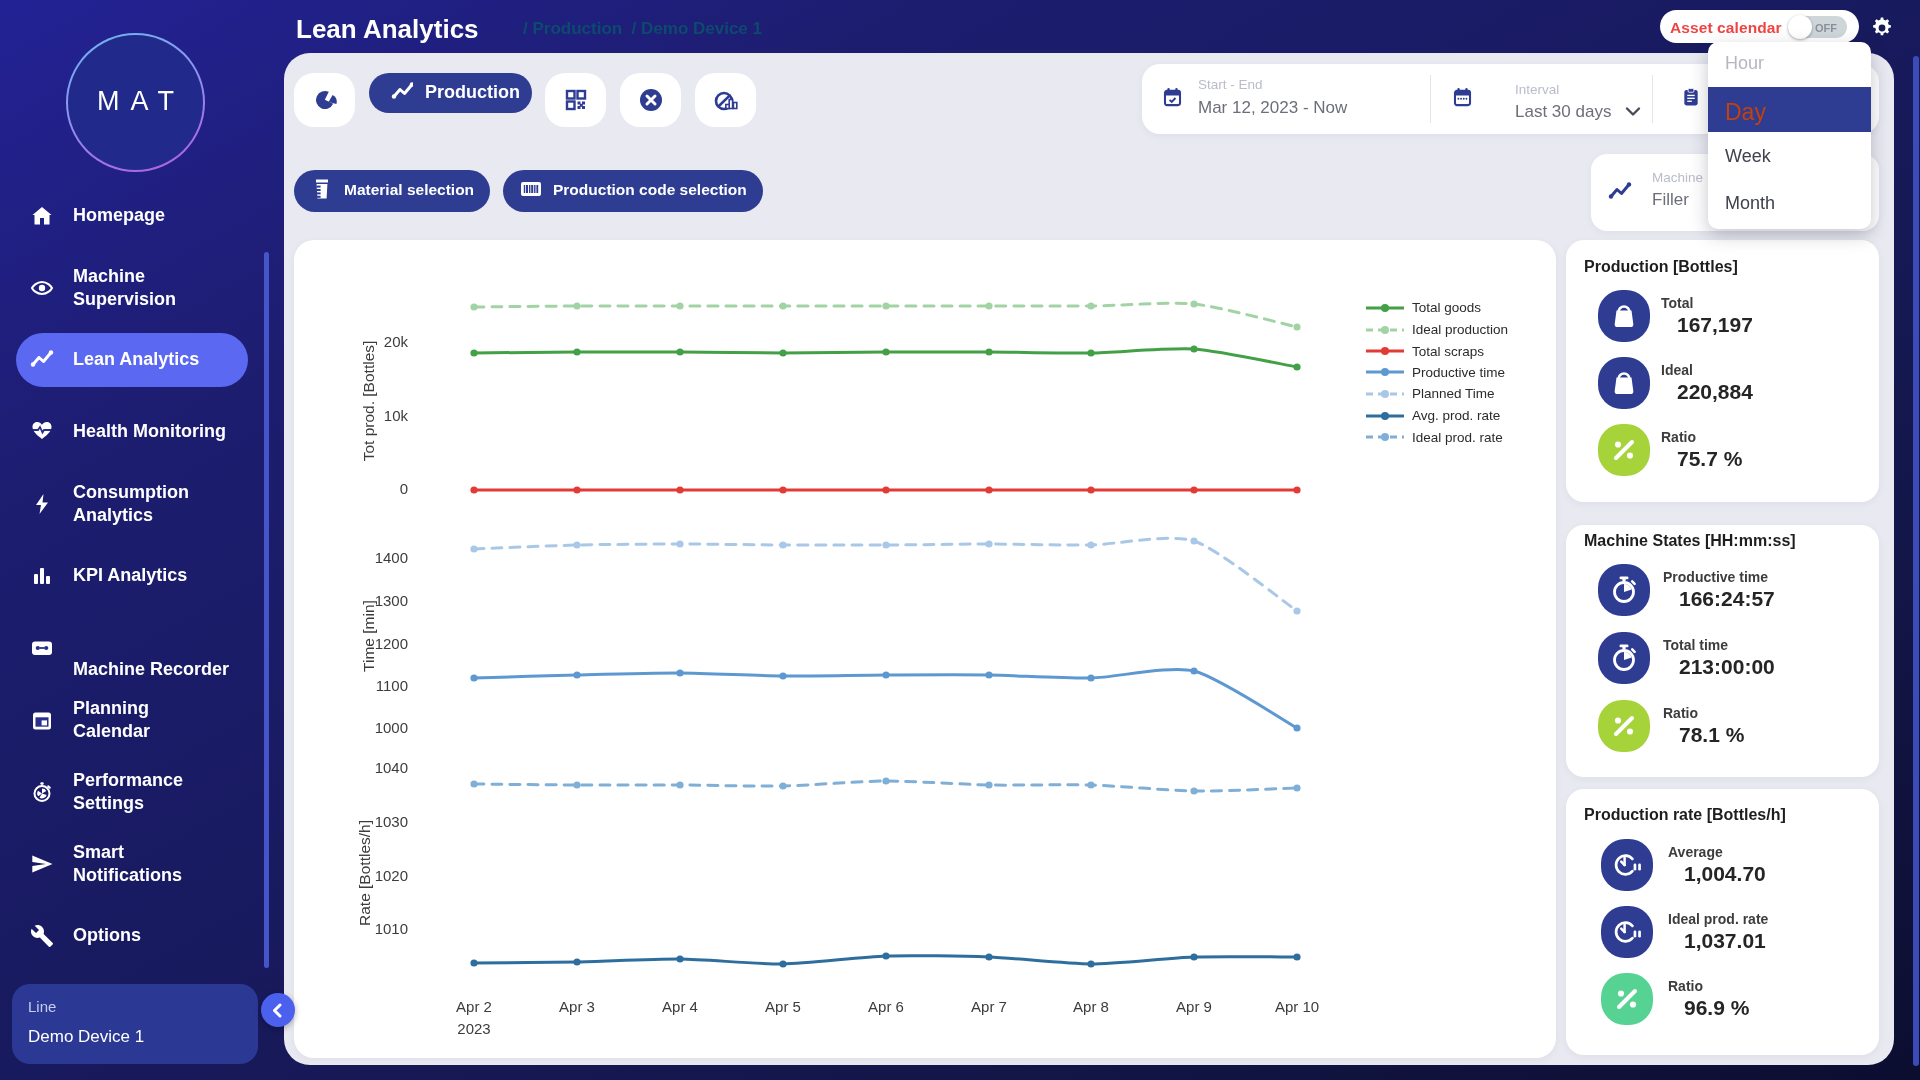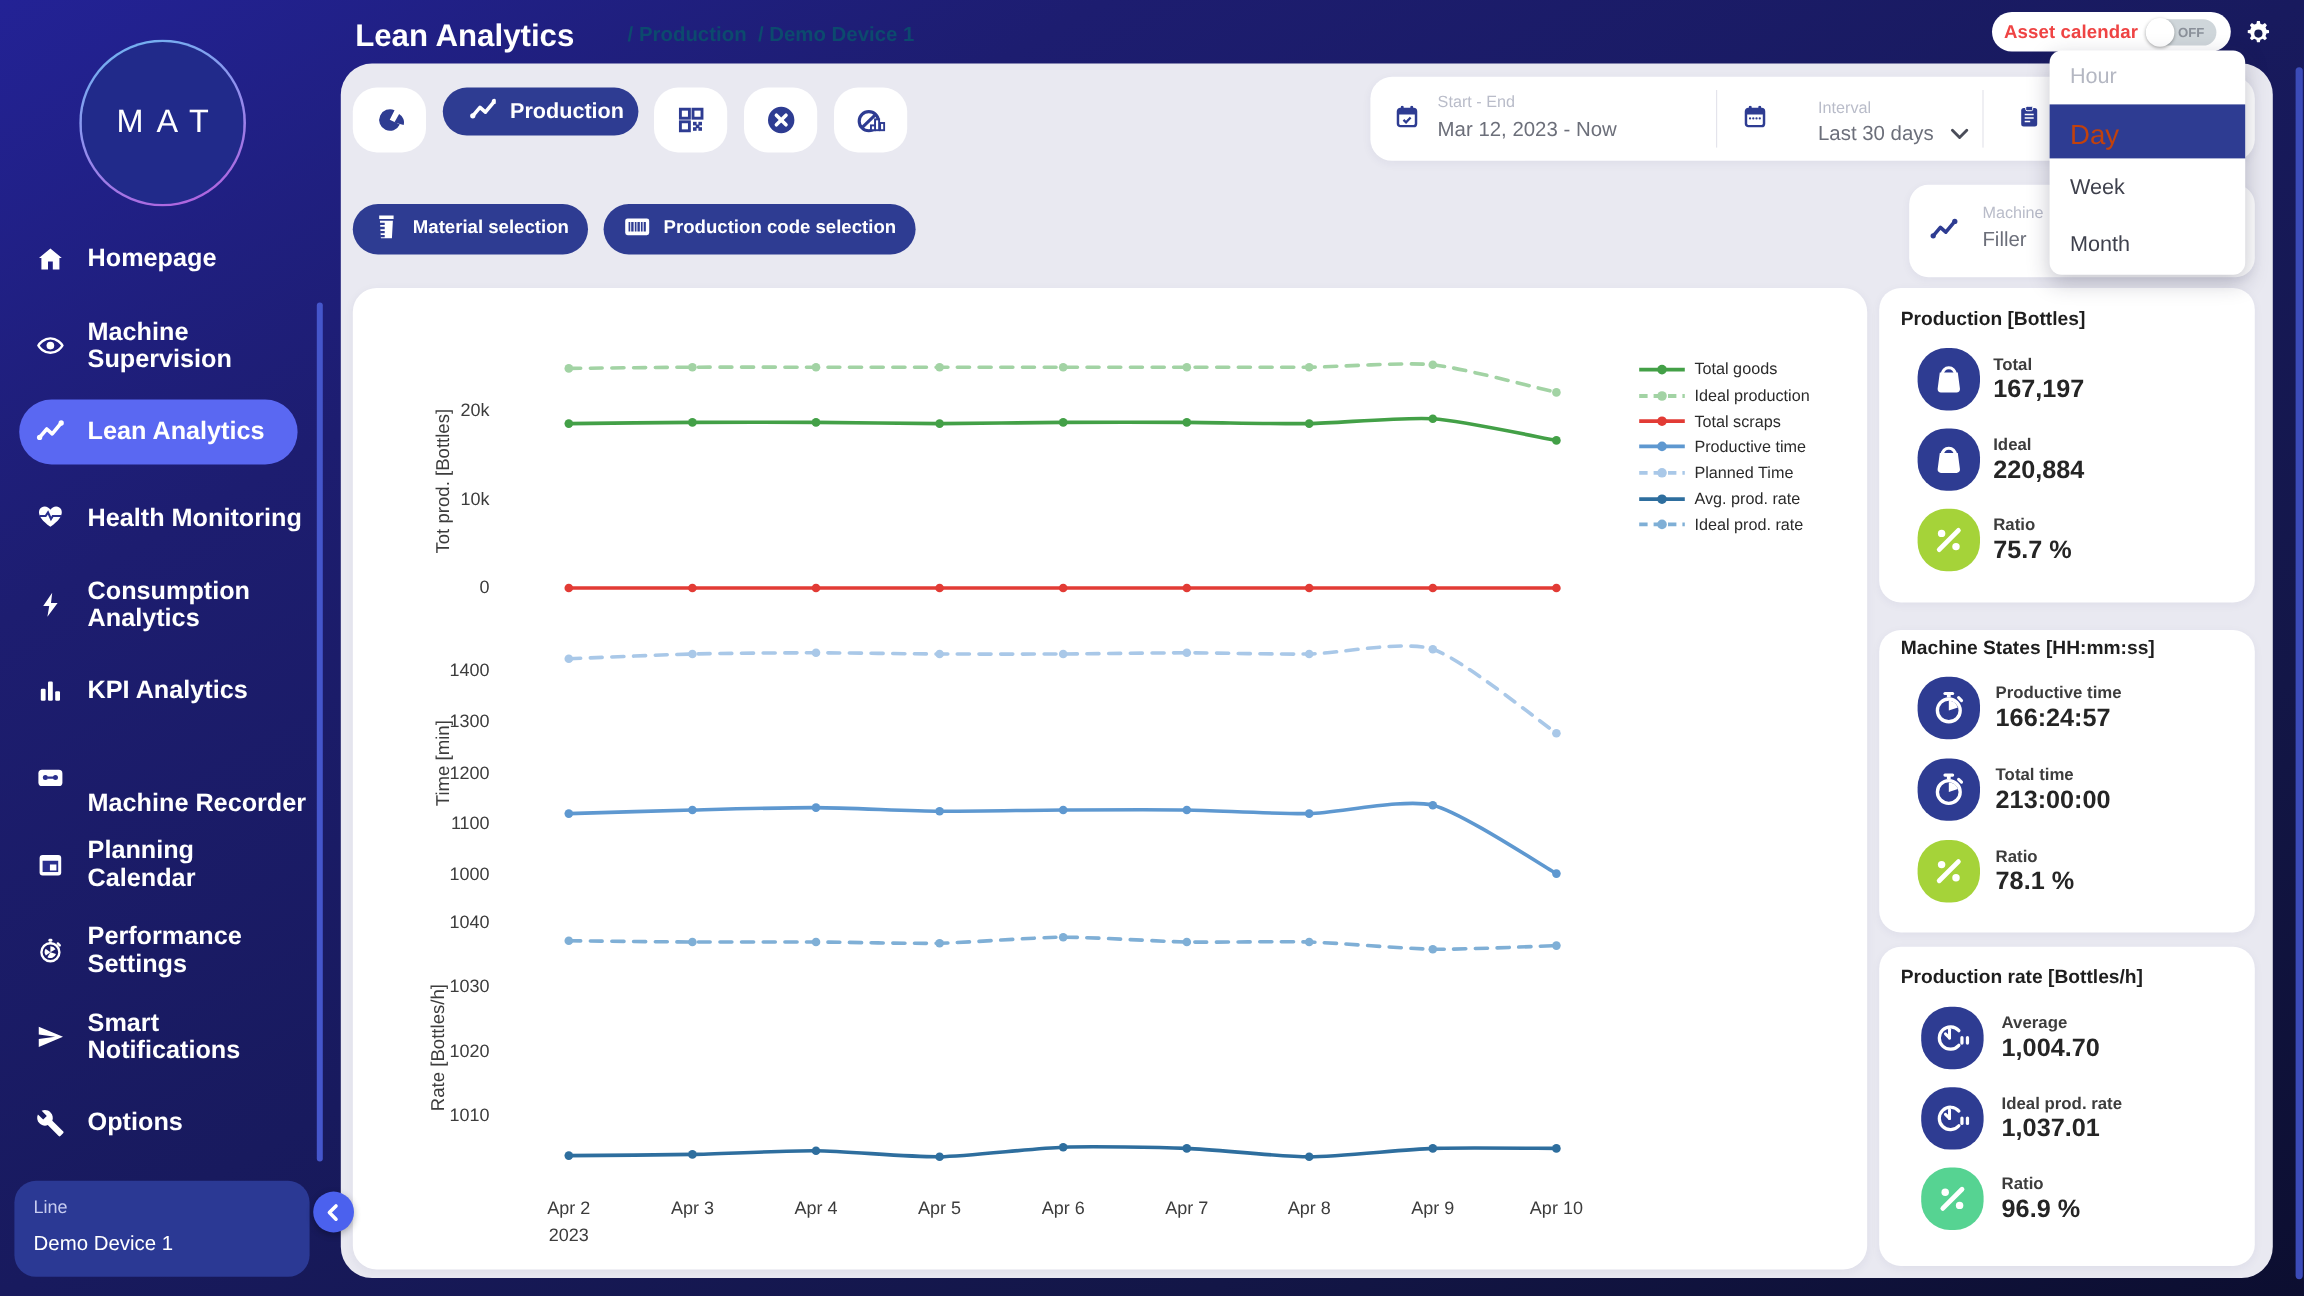--- a/index.html
+++ b/index.html
@@ -1,23 +1,23 @@
 <!DOCTYPE html>
 <html><head><meta charset="utf-8">
 <style>
 * { margin:0; padding:0; box-sizing:border-box; }
 html,body { width:1920px; height:1080px; overflow:hidden; font-family:"Liberation Sans",sans-serif; }
 body { background:linear-gradient(to bottom right,#232295 0%,#1d1d70 24%,#181a5e 50%,#131647 76%,#0c0e30 100%); position:relative; }
 .abs { position:absolute; }
 .content { left:284px; top:53px; width:1610px; height:1012px; background:#e9e9f1; border-radius:26px; }
 .card { background:#fff; border-radius:18px; box-shadow:0 2px 8px rgba(40,40,90,.05); }
-.mtxt { color:#fff; font-weight:bold; font-size:21px; }
+.mtxt { color:#fff; font-weight:bold; font-size:18px; }
 .ctitle { font-size:16px; font-weight:bold; color:#1e1e1e; }
 .klabel { font-size:14px; font-weight:bold; color:#3d3d3d; }
-.kval { font-size:21px; font-weight:bold; color:#252525; }
+.kval { font-size:21px; font-weight:bold; color:#252525;margin-left:16px; }
 .whitebtn { background:#fff; border-radius:20px; width:61px; height:54px; display:flex; align-items:center; justify-content:center; }
 .bluepill { background:#2e3c92; border-radius:27px; color:#fff; font-weight:bold; display:flex; align-items:center; white-space:nowrap; }
 .tlabel { font-size:13.5px; color:#b9bcc9; }
 .tval { font-size:17px; color:#6c6f7a; }
 </style></head>
 <body>
 
 <div class="abs" style="left:66px;top:33px;width:139px;height:139px;border-radius:50%;
  background:linear-gradient(#212a8a,#212a8a) padding-box,linear-gradient(160deg,#6cb8f0 0%,#8f92ef 45%,#b65bdb 100%) border-box;
  border:2px solid transparent"></div>

